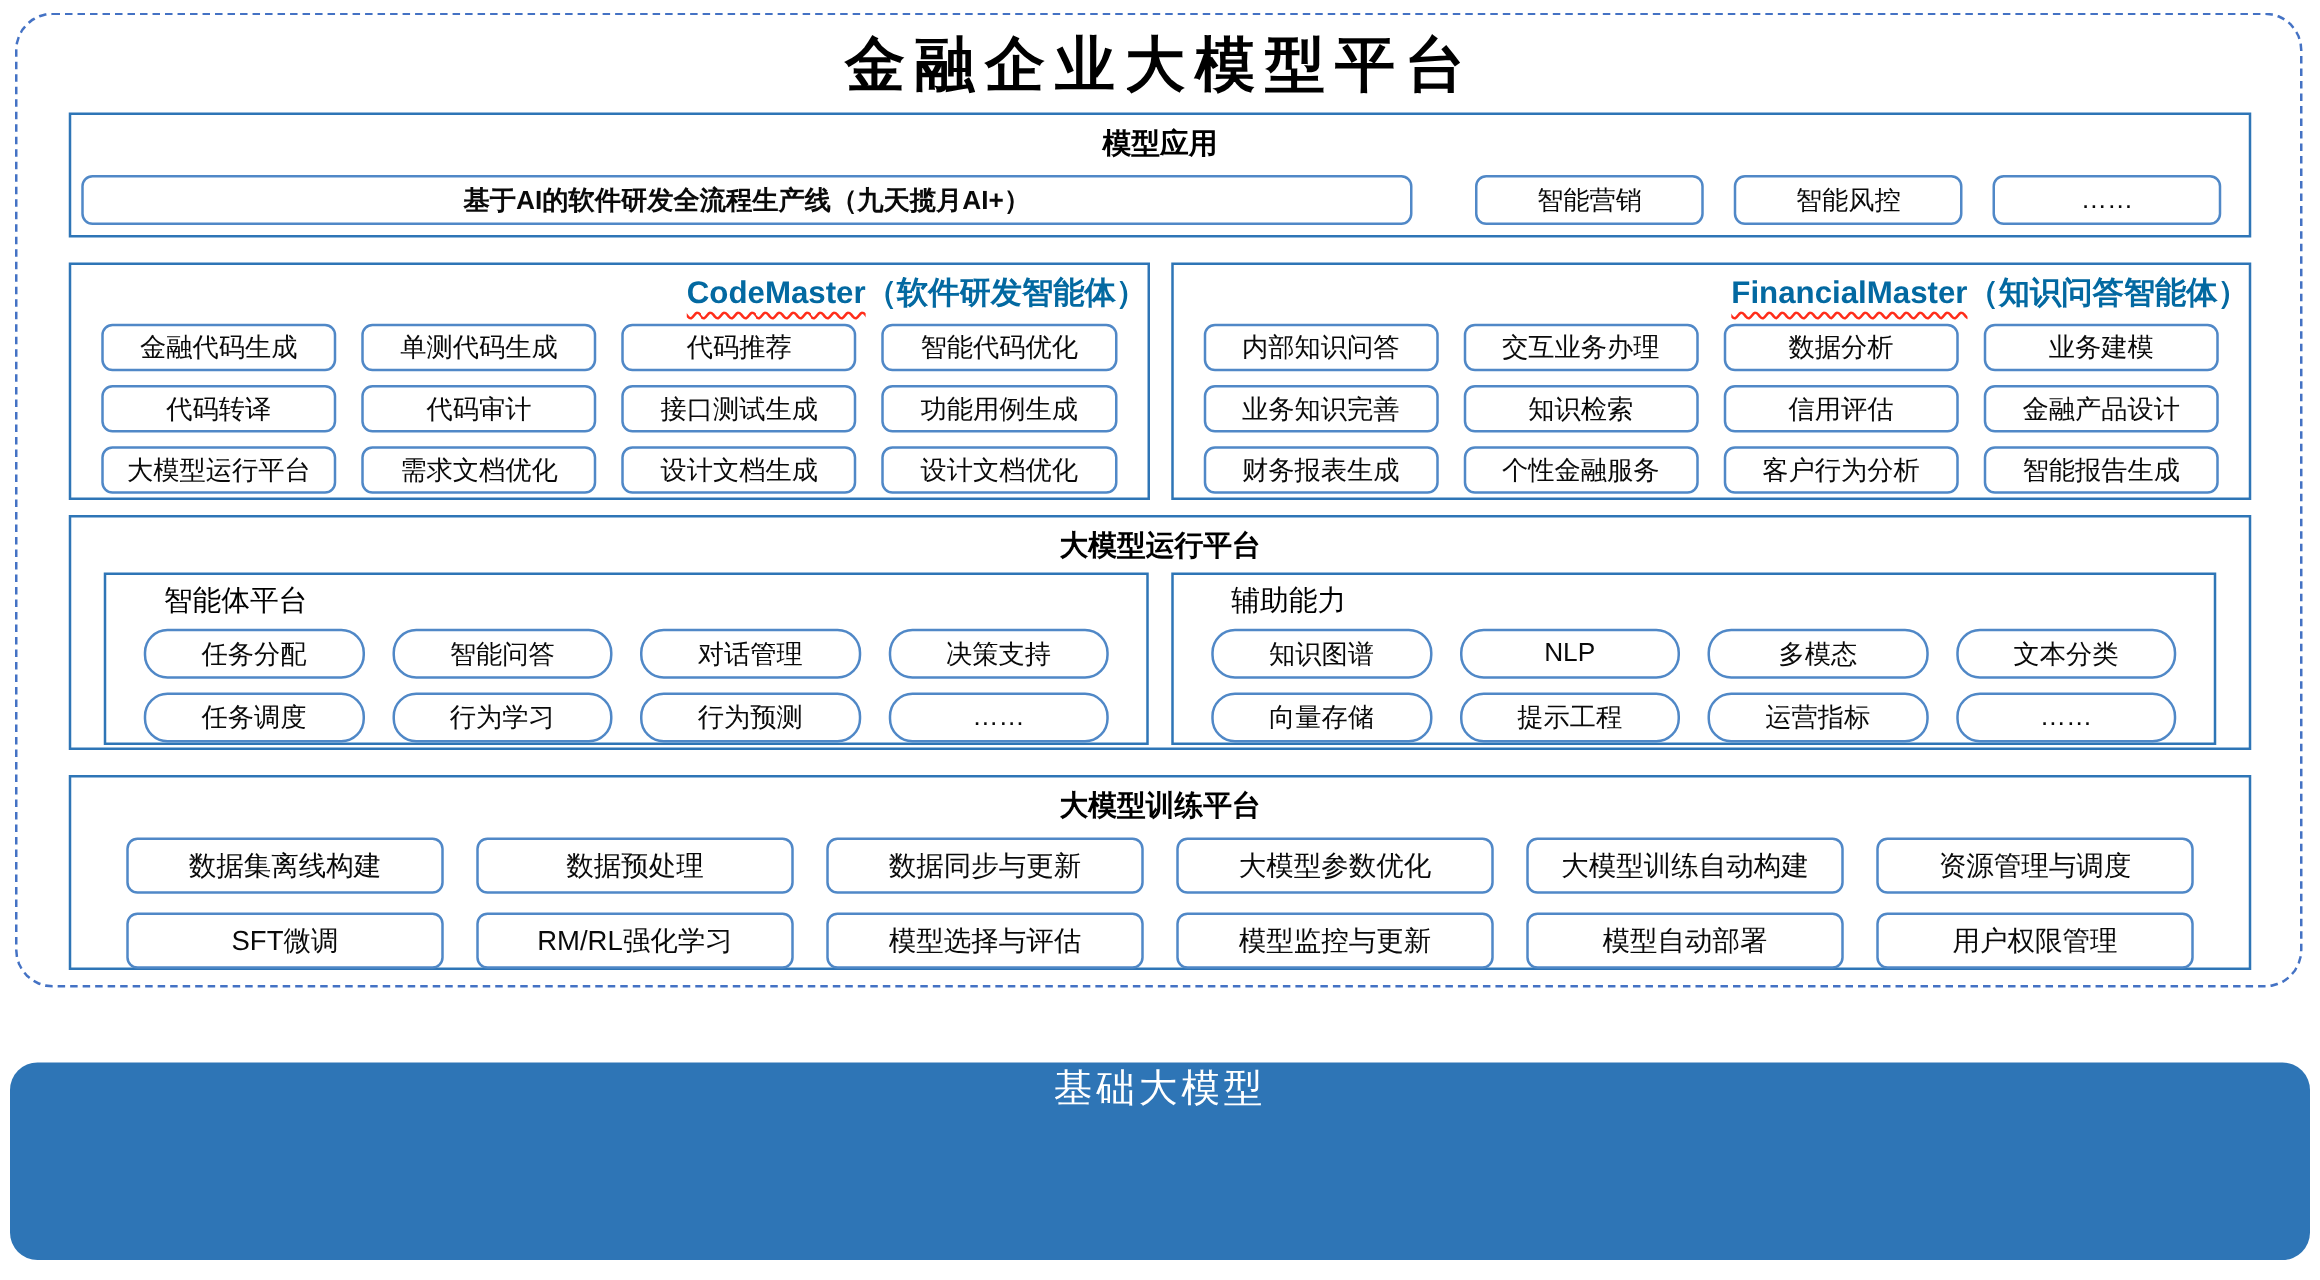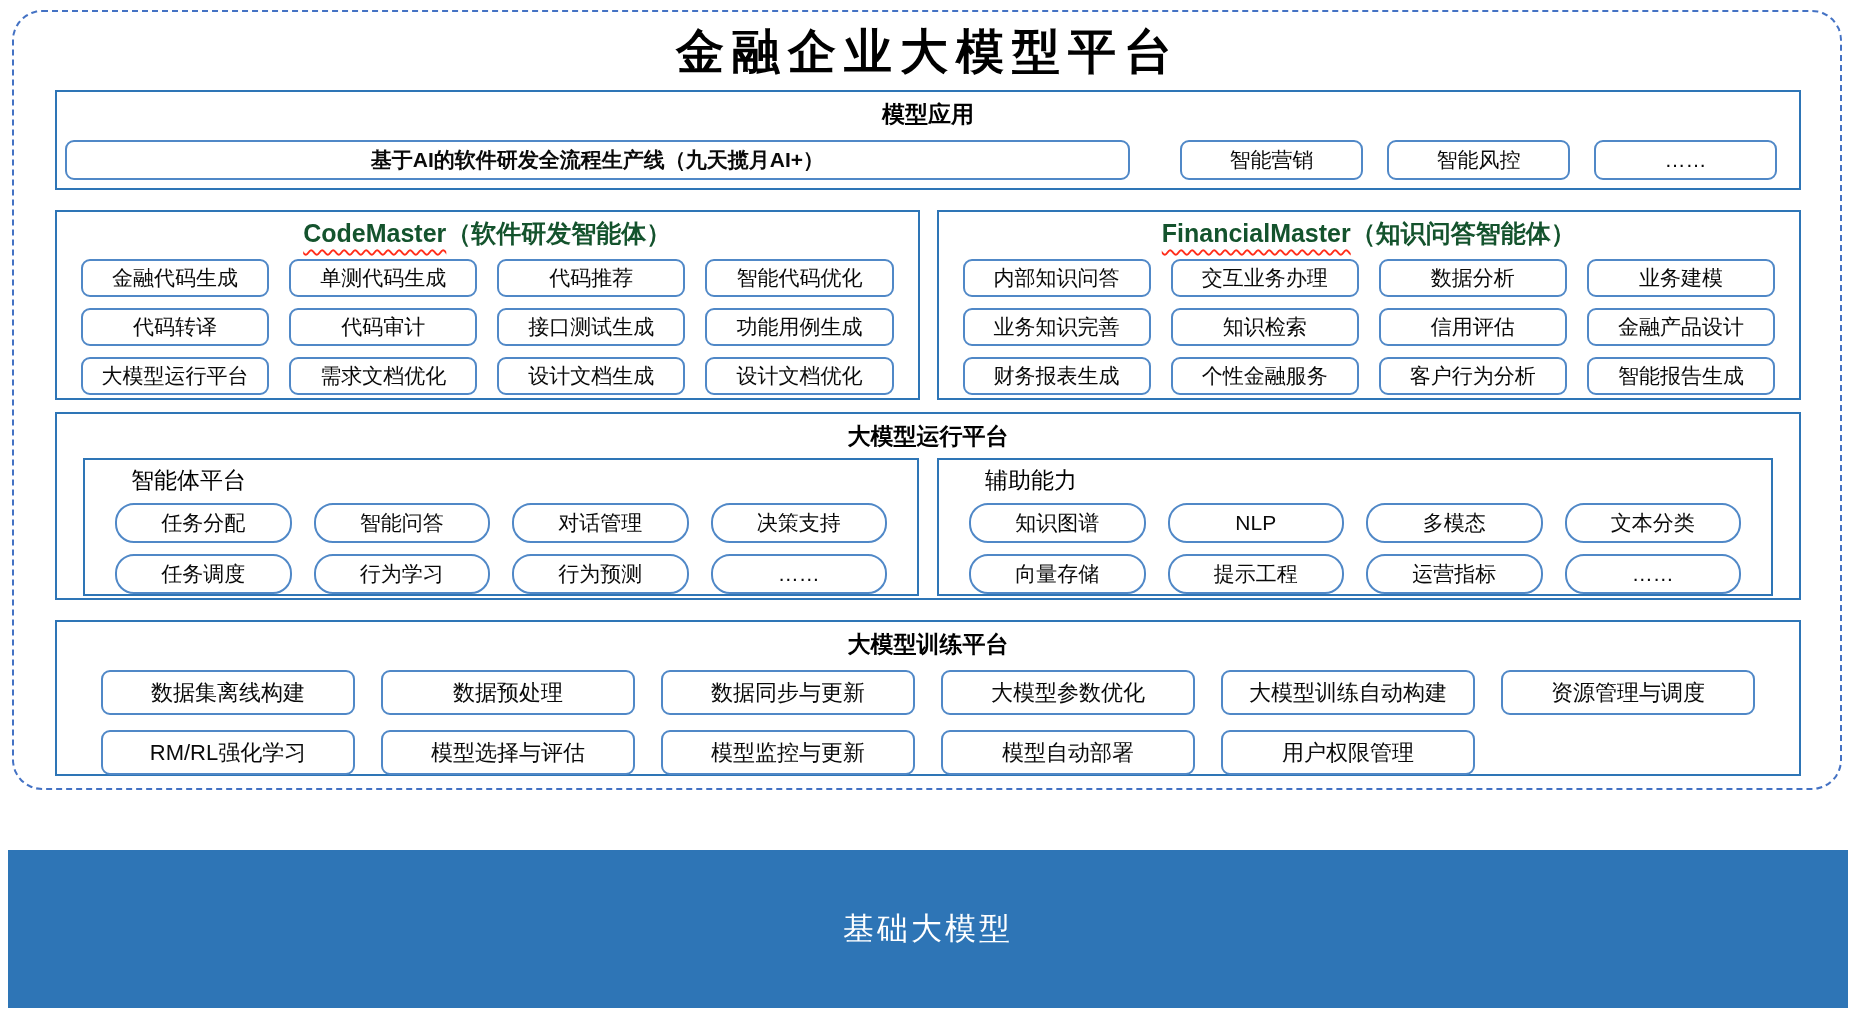--- a/index.html
+++ b/index.html
@@ -30,21 +30,21 @@
     font-size:21px;background:#fff;white-space:nowrap;
   }
   
   .sec-apps{top:90px;height:100px;}
   .apps-row{display:flex;gap:24px;padding:10px 22px 0 8px;}
   .apps-main{flex:1;font-weight:bold;margin-right:26px;height:40px;}
   .apps-item{width:183px;height:40px;}
   
   .agents-row{position:absolute;left:55px;top:210px;width:1746px;height:190px;display:flex;gap:17px;}
   .agent-panel{flex:1;border:2px solid #2E75B6;box-sizing:border-box;background:#fff;}
-  .panel-title{text-align:center;font-size:25px;font-weight:bold;margin-top:5px;color:#14532d;}
+  .panel-title{text-align:right;font-size:25px;font-weight:bold;margin-top:5px;color:#0369a1;}
   .wavy{
     text-decoration-line:underline;text-decoration-style:wavy;
     text-decoration-color:#ff2d1a;text-decoration-thickness:2px;
     text-underline-offset:7px;
   }
   .grid4{display:grid;grid-template-columns:repeat(4,1fr);gap:11px 20px;padding:9px 24px 0 24px;}
   .agent-panel .box{height:38px;}
   
   .sec-runtime{top:412px;height:188px;}
   .runtime-groups{display:flex;gap:18px;padding:6px 26px 0 26px;}
@@ -52,21 +52,21 @@
   .group-title{text-align:left;font-size:23px;font-weight:normal;margin-top:5px;color:#000;margin-left:46px;}
   .group .grid4{padding:7px 30px 0 30px;gap:11px 22px;}
   .group .box{height:40px;border-radius:19px;}
   
   .sec-training{top:620px;height:156px;}
   .grid6{display:grid;grid-template-columns:repeat(6,1fr);gap:15px 26px;padding:10px 44px 0 44px;}
   .sec-training .box{height:45px;font-size:22px;}
   
   .foundation-bar{
     position:absolute;left:8px;right:8px;top:850px;height:158px;
-    background:#2E75B6;display:flex;align-items:center;justify-content:center;
+    background:#2E75B6;display:flex;align-items:flex-start;justify-content:center;border-radius:22px;
   }
   .foundation-bar span{color:#ffffff;font-size:31px;letter-spacing:3px;}
 </style>
 </head>
 <body>
 
 <div class="dashed-frame"></div>
 
 <h1 class="page-title">金融企业大模型平台</h1>
 
@@ -157,20 +157,21 @@
 
 <section class="sec sec-training">
   <div class="sec-header">大模型训练平台</div>
   <div class="grid6">
     <div class="box">数据集离线构建</div>
     <div class="box">数据预处理</div>
     <div class="box">数据同步与更新</div>
     <div class="box">大模型参数优化</div>
     <div class="box">大模型训练自动构建</div>
     <div class="box">资源管理与调度</div>
+    <div class="box">SFT微调</div>
     <div class="box">RM/RL强化学习</div>
     <div class="box">模型选择与评估</div>
     <div class="box">模型监控与更新</div>
     <div class="box">模型自动部署</div>
     <div class="box">用户权限管理</div>
   </div>
 </section>
 
 <div class="foundation-bar">
   <span>基础大模型</span>

